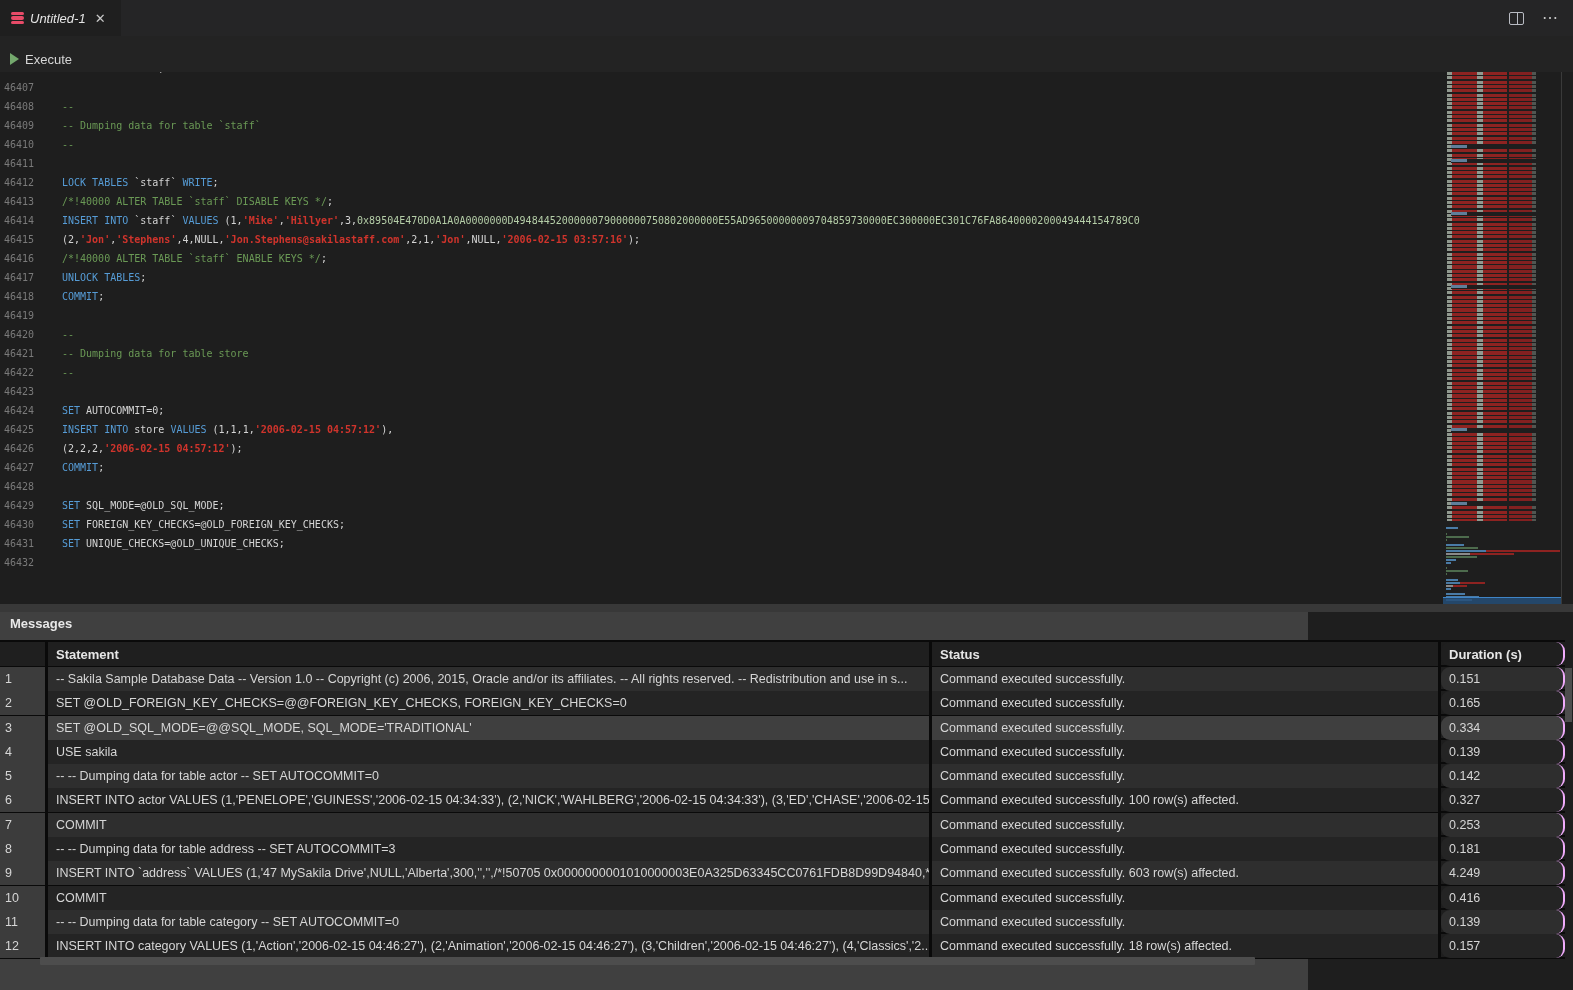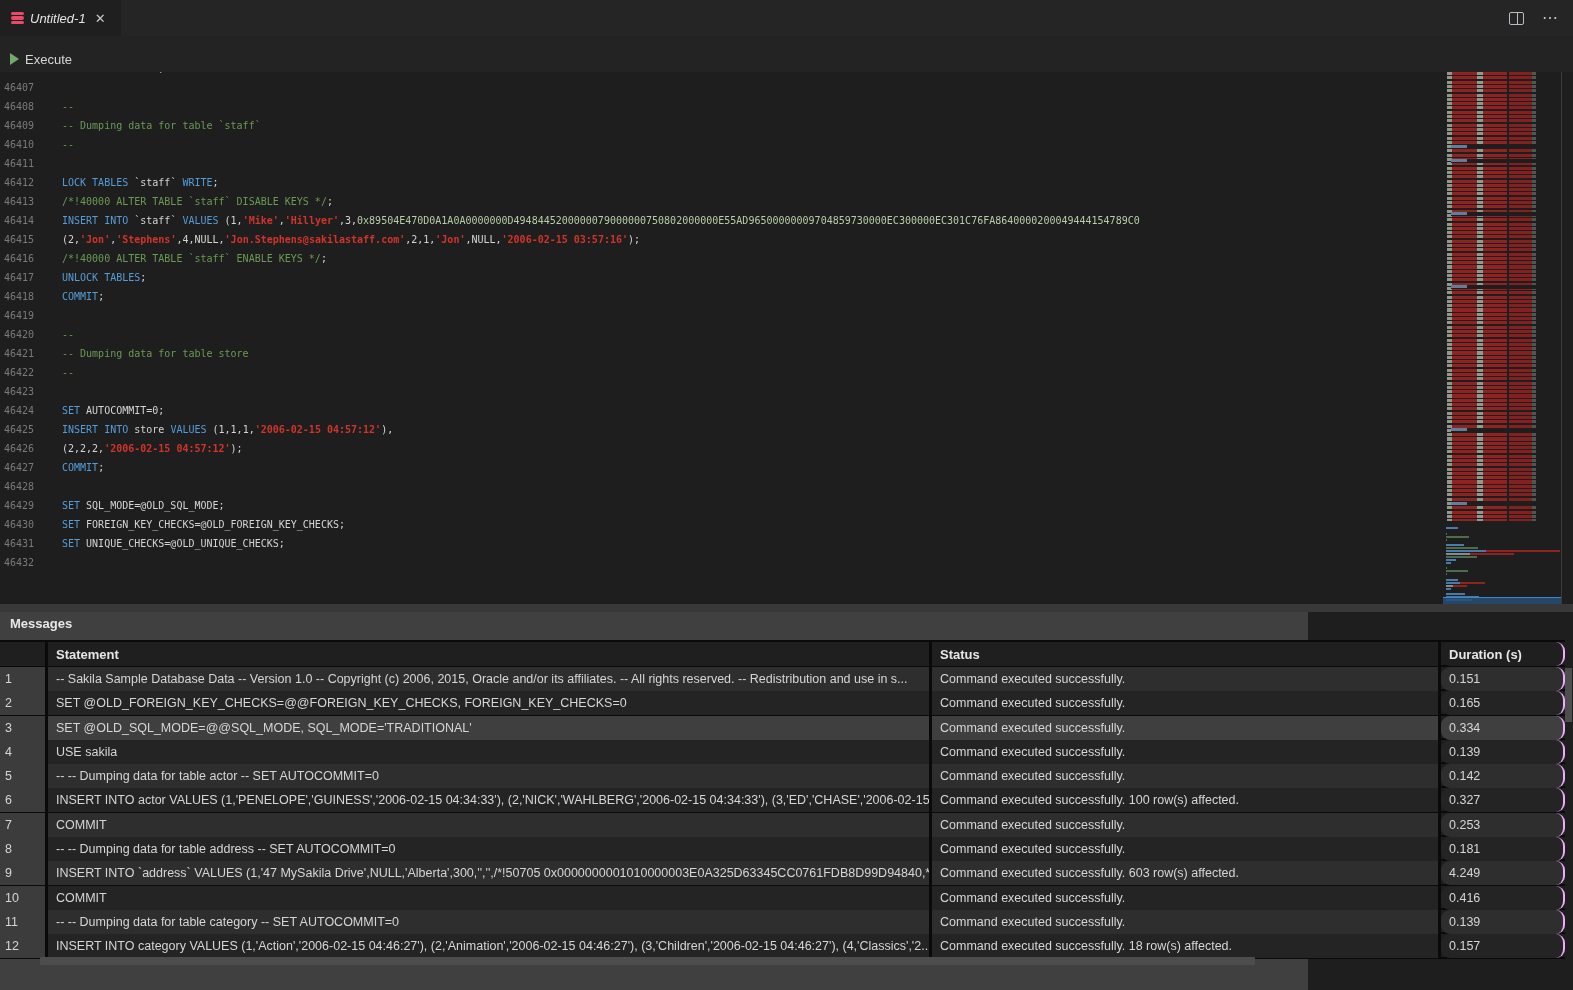--- a/index.html
+++ b/index.html
@@ -239,21 +239,21 @@
             <div class="cdur">0.327</div>
           </div>
           <div class="trow body odd">
             <div class="cnum">7</div>
             <div class="cstmt">COMMIT</div>
             <div class="cstat">Command executed successfully.</div>
             <div class="cdur">0.253</div>
           </div>
           <div class="trow body even">
             <div class="cnum">8</div>
-            <div class="cstmt">-- -- Dumping data for table address -- SET AUTOCOMMIT=0</div>
+            <div class="cstmt">-- -- Dumping data for table address -- SET AUTOCOMMIT=3</div>
             <div class="cstat">Command executed successfully.</div>
             <div class="cdur">0.181</div>
           </div>
           <div class="trow body odd">
             <div class="cnum">9</div>
             <div class="cstmt">INSERT INTO `address` VALUES (1,'47 MySakila Drive',NULL,'Alberta',300,'','',/*!50705 0x0000000001010000003E0A325D63345CC0761FDB8D99D94840,*/...</div>
             <div class="cstat">Command executed successfully. 603 row(s) affected.</div>
             <div class="cdur">4.249</div>
           </div>
           <div class="trow body even">

